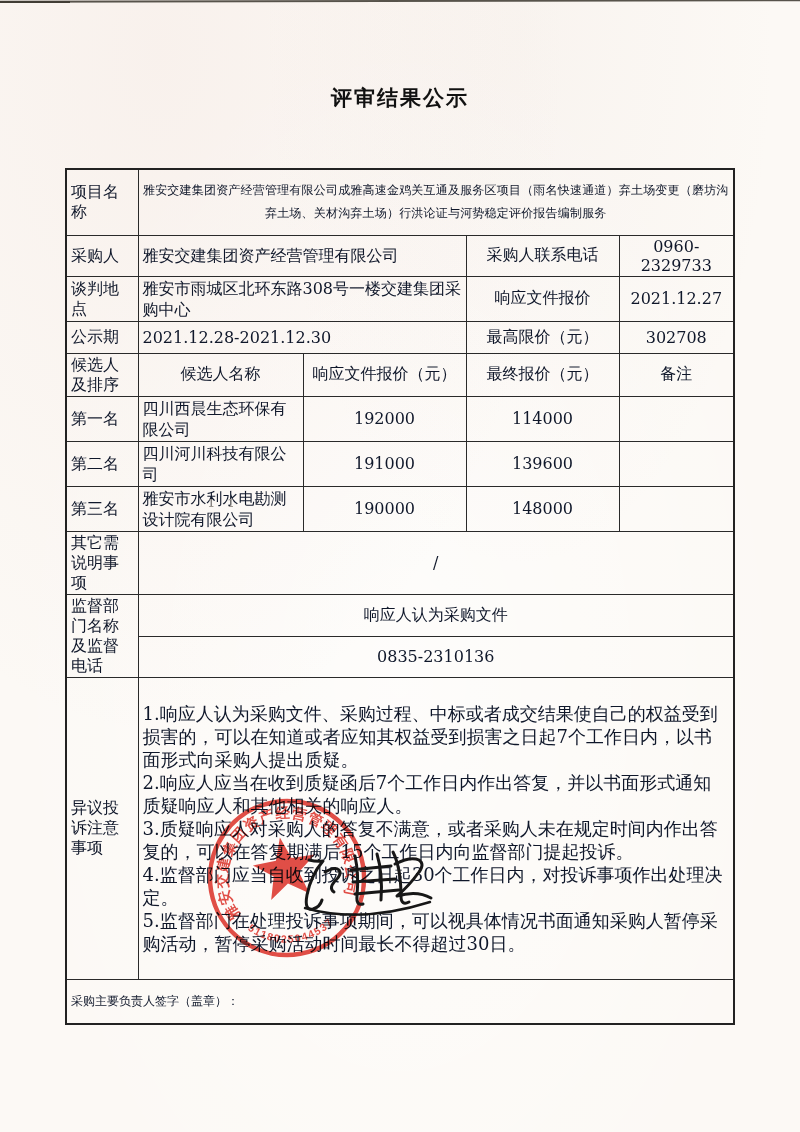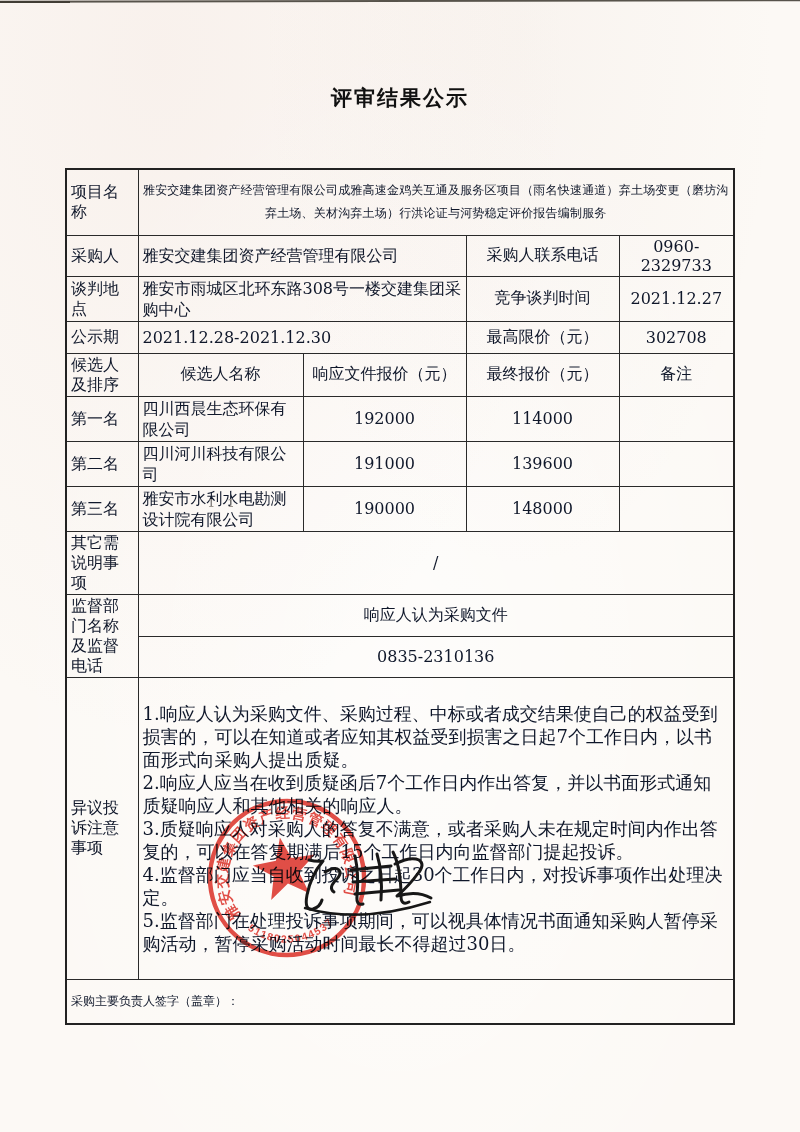--- a/index.html
+++ b/index.html
@@ -84,21 +84,21 @@
   <tr style="height:29px">
     <td class="lab">采购人</td>
     <td class="val-left" colspan="2">雅安交建集团资产经营管理有限公司</td>
     <td class="ctr">采购人联系电话</td>
     <td class="ctr num">0960-2329733</td>
   </tr>
 
   <tr style="height:39px">
     <td class="lab">谈判地点</td>
     <td class="val-left" colspan="2">雅安市雨城区北环东路308号一楼交建集团采购中心</td>
-    <td class="ctr">竞争谈判时间</td>
+    <td class="ctr">响应文件报价</td>
     <td class="ctr num">2021.12.27</td>
   </tr>
 
   <tr style="height:32px">
     <td class="lab">公示期</td>
     <td class="val-left num" colspan="2">2021.12.28-2021.12.30</td>
     <td class="ctr">最高限价（元）</td>
     <td class="ctr num">302708</td>
   </tr>
 

